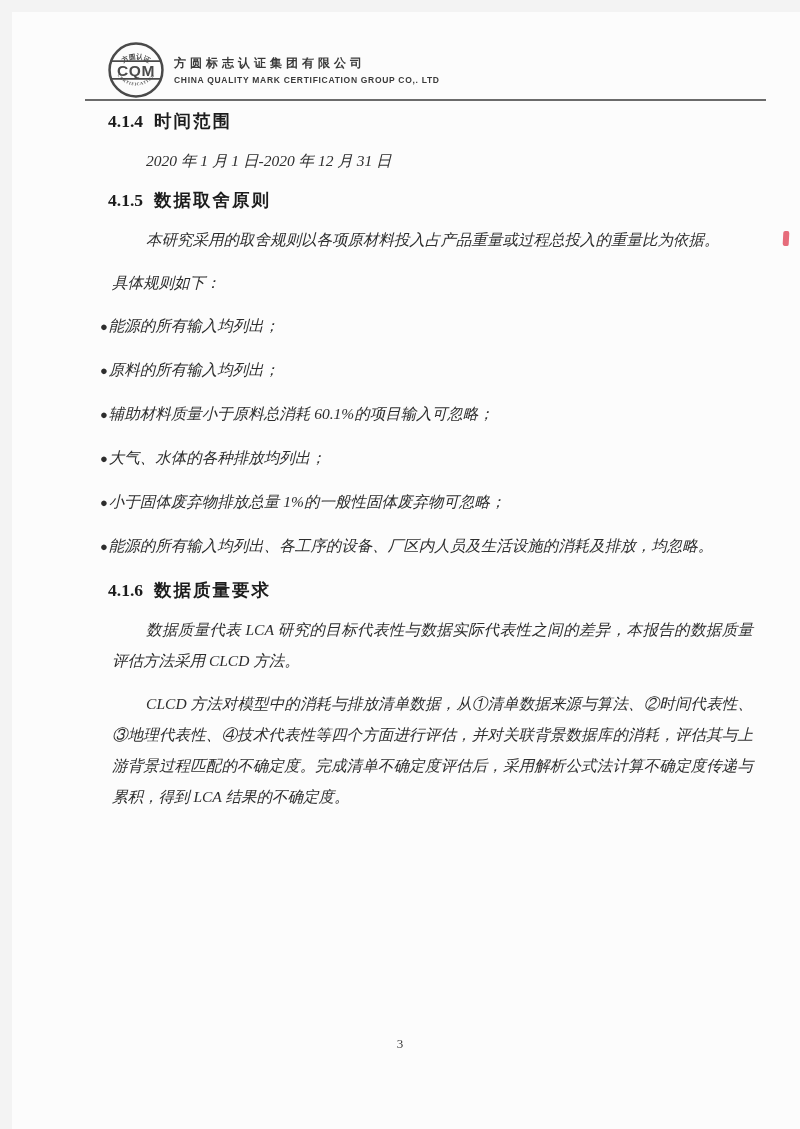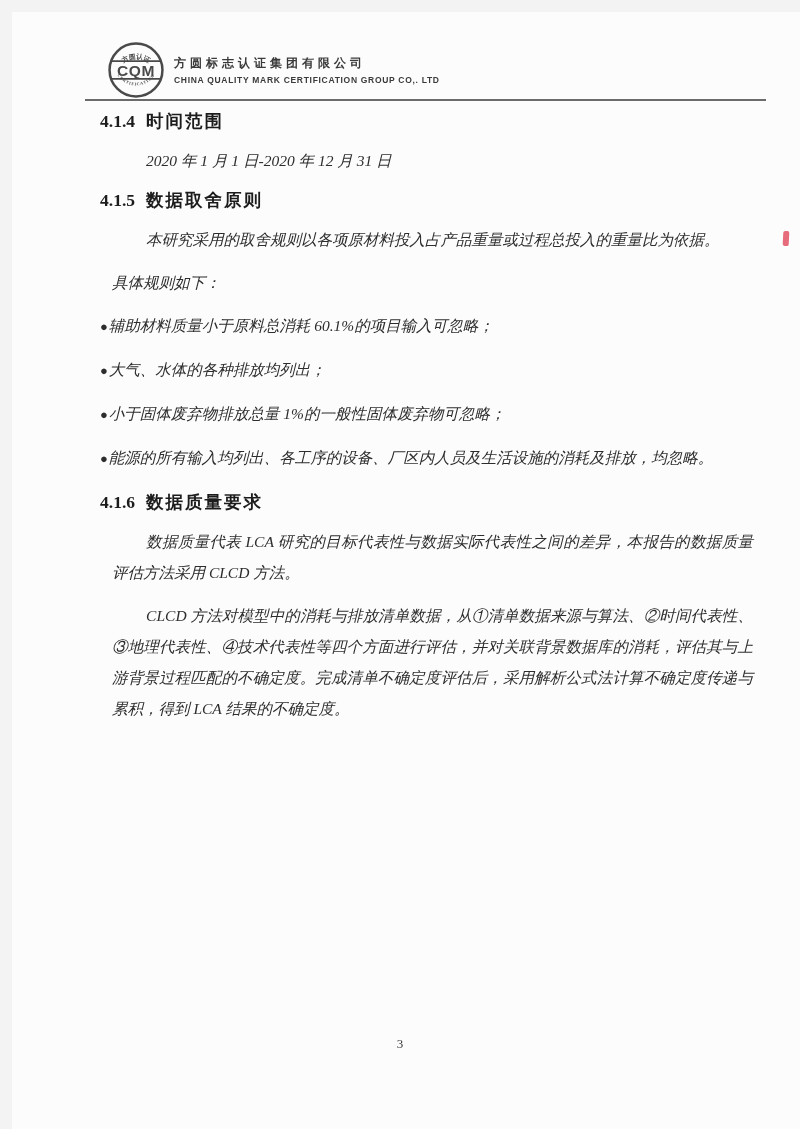--- a/index.html
+++ b/index.html
@@ -38,21 +38,21 @@
     margin:1px 0 0 85px;width:681px;height:0;
     border-top:2px solid #6b6b6b;
   }
   .content{
     margin-left:100px;width:665px;
     font-size:15.5px;line-height:31px;
     text-align:justify;
   }
   h2{
     font-size:17.5px;line-height:24px;color:#1c1c1c;
-    margin:8px 0 9px 0;font-weight:bold;text-align:left;
+    margin:8px 0 9px 8px;font-weight:bold;text-align:left;
   }
   h2 .sec-title{margin-left:11px;letter-spacing:2px;}
   p{margin:12px;font-style:italic;}
   .indent{text-indent:2.2em;}
   .bullet{
     margin-left:30px;text-indent:-30px;text-align:justify;
   }
   .bullet .marker{margin-right:1px;font-size:13px;}
   .h-416{margin-top:16px;}
   .footer-pagenum{
@@ -101,20 +101,22 @@
   <div class="content">
 
     <h2><span>4.1.4</span><span class="sec-title">时间范围</span></h2>
     <p class="indent">2020 年 1 月 1 日-2020 年 12 月 31 日</p>
 
     <h2><span>4.1.5</span><span class="sec-title">数据取舍原则</span></h2>
     <p class="indent">本研究采用的取舍规则以各项原材料投入占产品重量或过程总投入的重量比为依据。</p>
     <p>具体规则如下：</p>
 
     <div>
+      <p class="bullet"><span class="marker">●</span><span>能源的所有输入均列出；</span></p>
+      <p class="bullet"><span class="marker">●</span><span>原料的所有输入均列出；</span></p>
       <p class="bullet"><span class="marker">●</span><span>辅助材料质量小于原料总消耗 60.1%的项目输入可忽略；</span></p>
       <p class="bullet"><span class="marker">●</span><span>大气、水体的各种排放均列出；</span></p>
       <p class="bullet"><span class="marker">●</span><span>小于固体废弃物排放总量 1%的一般性固体废弃物可忽略；</span></p>
       <p class="bullet"><span class="marker">●</span><span>能源的所有输入均列出、各工序的设备、厂区内人员及生活设施的消耗及排放，均忽略。</span></p>
     </div>
 
     <h2 class="h-416"><span>4.1.6</span><span class="sec-title">数据质量要求</span></h2>
     <p class="indent">数据质量代表 LCA 研究的目标代表性与数据实际代表性之间的差异，本报告的数据质量评估方法采用 CLCD 方法。</p>
     <p class="indent">CLCD 方法对模型中的消耗与排放清单数据，从①清单数据来源与算法、②时间代表性、③地理代表性、④技术代表性等四个方面进行评估，并对关联背景数据库的消耗，评估其与上游背景过程匹配的不确定度。完成清单不确定度评估后，采用解析公式法计算不确定度传递与累积，得到 LCA 结果的不确定度。</p>
 

